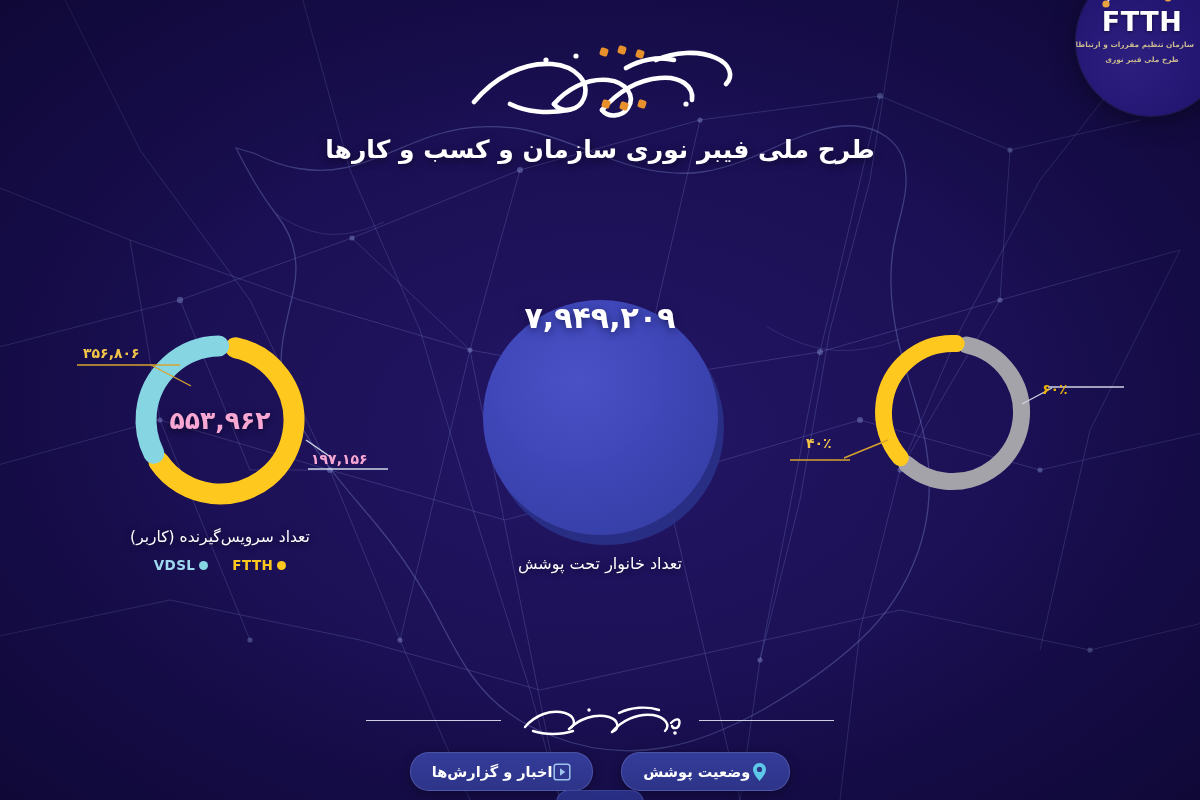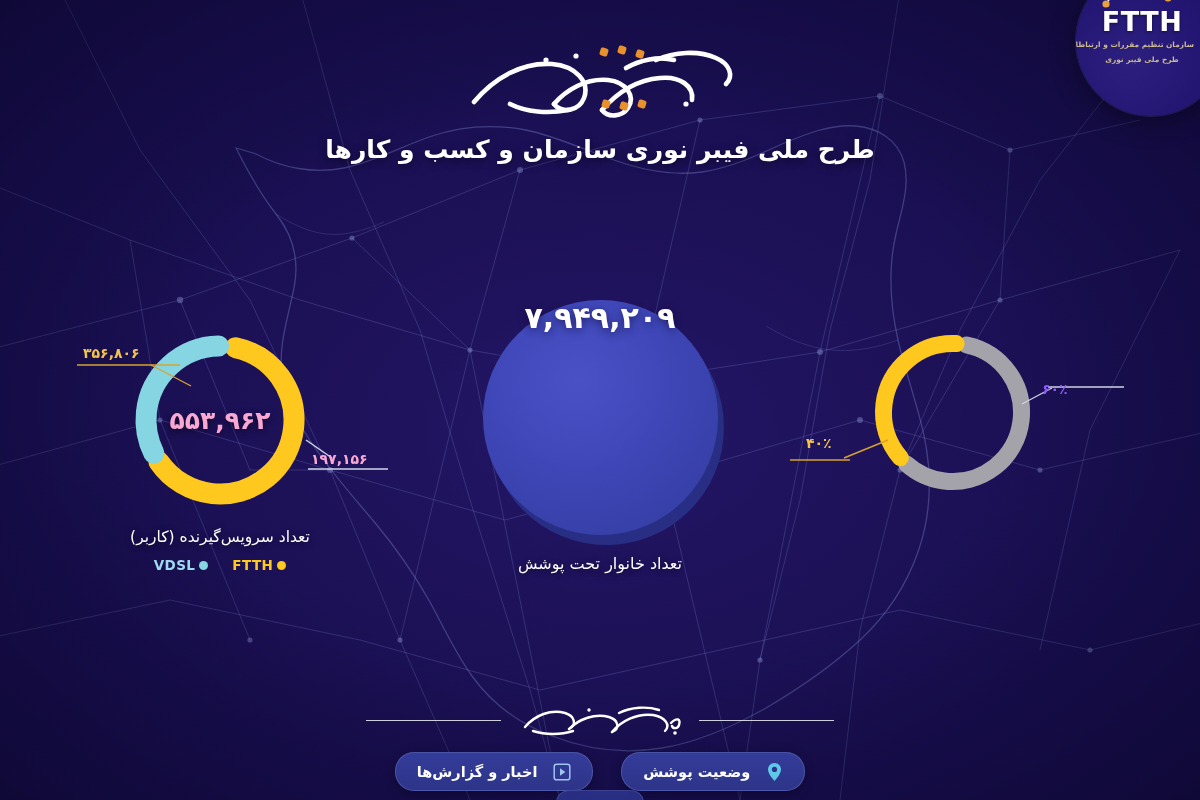--- a/index.html
+++ b/index.html
@@ -107,35 +107,35 @@
 
   
   #right-stat{left:845px;top:325px;width:215px;}
   #right-stat .ring-wrap{position:relative;width:175px;height:175px;margin:0 auto;}
   #right-stat .stat-caption{margin-top:22px;}
 
   
   .callout{position:absolute;font-size:14px;font-weight:bold;direction:ltr;white-space:nowrap;}
   .co-yellow{color:#f3c44a;}
   .co-cyan{color:#f9a8d4;}
-  .co-gray{color:#8b5cf6;}
+  .co-gray{color:#eab308;}
 
   
   .footer{
     position:absolute;left:0;right:0;top:700px;text-align:center;
   }
   .footer-heading{
     position:relative;height:40px;display:flex;align-items:center;justify-content:center;gap:14px;
   }
   .rule{width:135px;height:1px;background:#e7e9f3;opacity:.88;}
   .footer-btns{
     margin-top:12px;display:flex;justify-content:center;align-items:center;gap:28px;
   }
   .pill{
-    display:flex;align-items:center;gap:16px;
+    display:flex;align-items:center;gap:1px;
     height:37px;padding:0 21px;border-radius:19px;
     background:linear-gradient(180deg,#343c9a 0%,#2d3488 100%);
     border:1px solid rgba(150,160,235,.28);
     color:#ffffff;font-size:14.5px;font-weight:bold;
     box-shadow:0 3px 12px rgba(0,0,0,.32);
     cursor:pointer;
   }
   .pill .pill-label{white-space:nowrap;}
   .peek{
     position:absolute;left:50%;transform:translateX(-50%);

